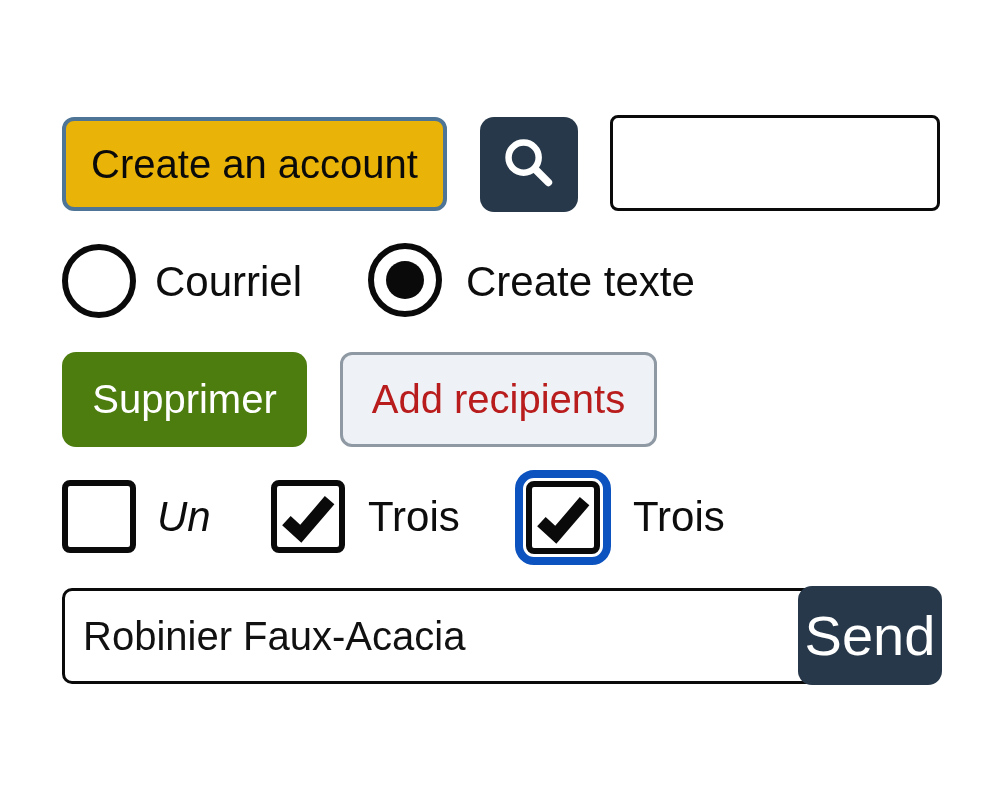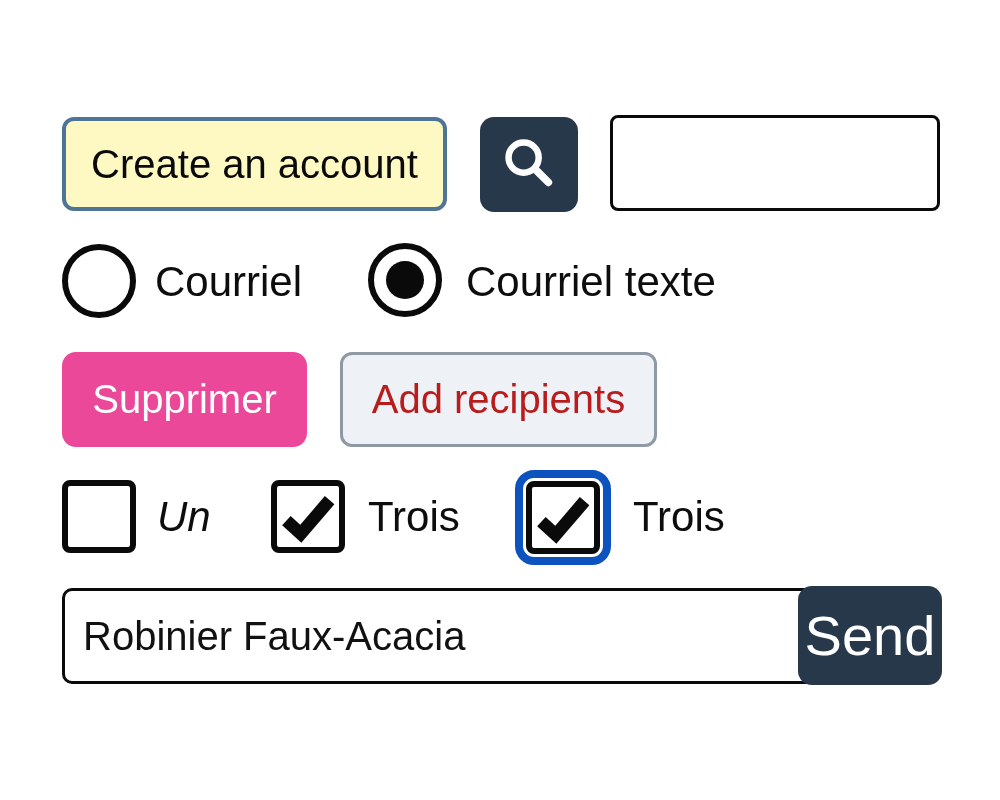--- a/index.html
+++ b/index.html
@@ -13,21 +13,21 @@
     width: 1000px;
     height: 800px;
     background: #ffffff;
     overflow: hidden;
   }
   .abs { position: absolute; }
 
   
   .btn-create {
     left: 62px; top: 117px; width: 385px; height: 94px;
-    background: #fef9c3;
+    background: #eab308;
     border: 4px solid #4f7596;
     border-radius: 12px;
     font-size: 40px; color: #0a0a0a;
     display: flex; align-items: center; justify-content: center;
     cursor: pointer;
   }
   .btn-search {
     left: 480px; top: 117px; width: 98px; height: 95px;
     background: #27384a;
     border: none;
@@ -61,21 +61,21 @@
   .form-label {
     font-size: 42px; color: #0d0d0d; line-height: 1;
     cursor: pointer; white-space: nowrap;
   }
   .label-courriel { left: 155px; top: 261px; text-align: right; }
   .label-message  { left: 466px; top: 261px; }
 
   
   .btn-delete {
     left: 62px; top: 352px; width: 245px; height: 95px;
-    background: #ec4899;
+    background: #4d7c0f;
     border: none; border-radius: 14px;
     color: #ffffff; font-size: 40px;
     display: flex; align-items: center; justify-content: center;
     cursor: pointer;
   }
   .btn-add {
     left: 340px; top: 352px; width: 317px; height: 95px;
     background: #eef1f5;
     border: 3px solid #8e99a4;
     border-radius: 12px;
@@ -141,21 +141,21 @@
   <input class="abs input-top" type="text" value="" style="">
 
   <span class="abs radio-circle radio-1">
     <span class="radio-dot"></span>
   </span>
   <span class="abs form-label label-courriel">Courriel</span>
 
   <span class="abs radio-circle radio-2 selected">
     <span class="radio-dot"></span>
   </span>
-  <span class="abs form-label label-message">Courriel texte</span>
+  <span class="abs form-label label-message">Create texte</span>
 
   <button class="abs btn-delete">Supprimer</button>
 
   <button class="abs btn-add">Add recipients</button>
 
   <span class="abs checkbox cb-1"></span>
   <span class="abs form-label label-un">Un</span>
 
   <span class="abs checkbox cb-2">
     <span>

